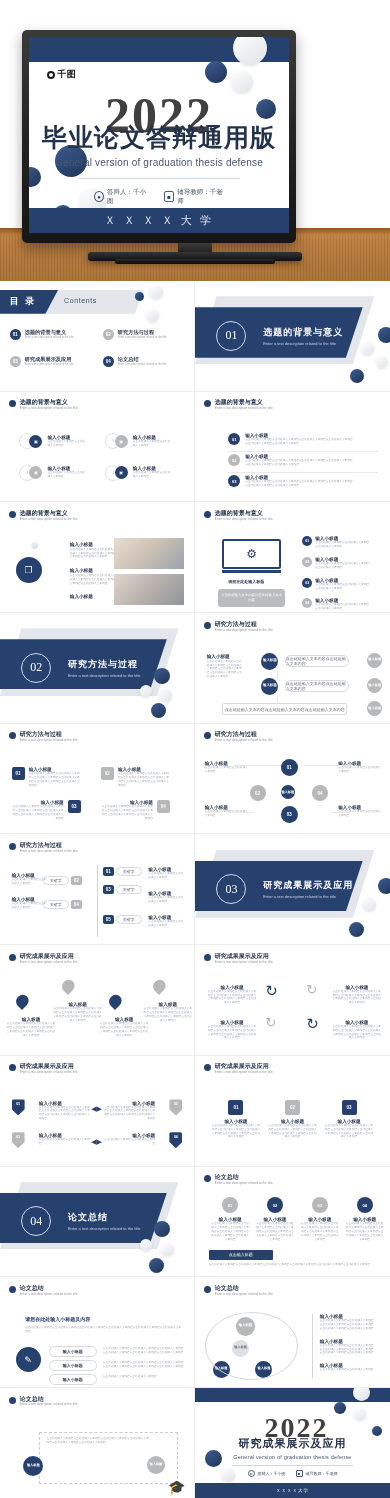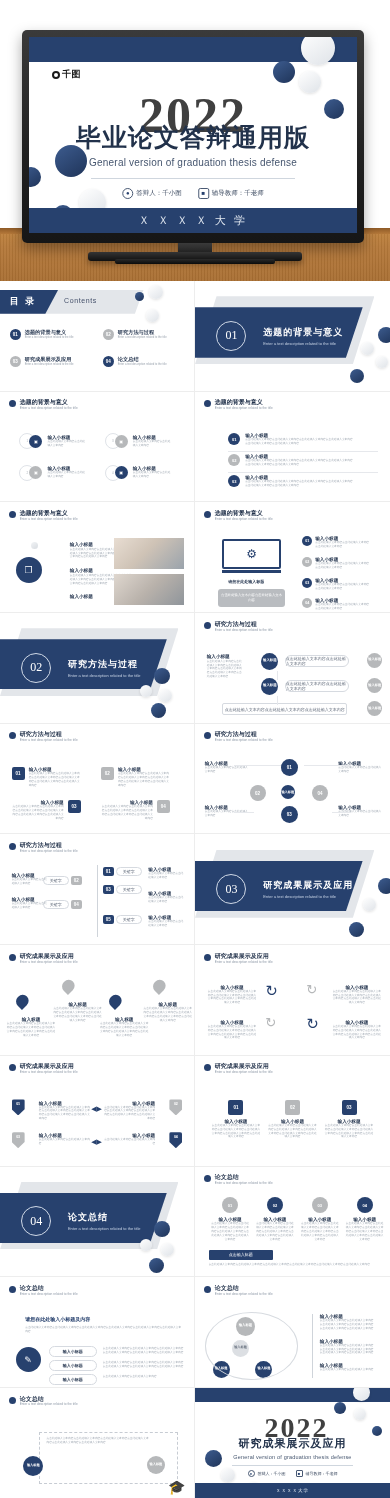--- a/index.html
+++ b/index.html
@@ -26,21 +26,21 @@
       repeating-linear-gradient(90deg,
         rgba(0,0,0,.05) 0px, rgba(0,0,0,.05) 1px,
         rgba(255,255,255,.04) 1px, rgba(255,255,255,.04) 3px),
       linear-gradient(180deg, #c2853f 0%, #b5793a 35%, #a96f33 100%);
   }
   .hero-wood:after{
     content:""; position:absolute; left:0; right:0; top:0; height:6px;
     background:linear-gradient(180deg,#8e5a27,#b5793a);
   }
   .tv-outer {
-    position: absolute; left: 22px; top: 30px; width: 342px; height: 213px;
+    position: absolute; left: 22px; top: 30px; width: 274px; height: 213px;
     background: linear-gradient(180deg,#3a3a3a 0%,#222 55%,#161616 100%);
     border-radius: 5px;
     box-shadow: 0 6px 14px rgba(0,0,0,.35);
     padding: 7px 7px 10px 7px;
   }
   .tv-screen {
     position: relative; width: 100%; height: 100%;
     background: #f4f6f8; overflow: hidden;
   }
   .tv-stand-neck {

